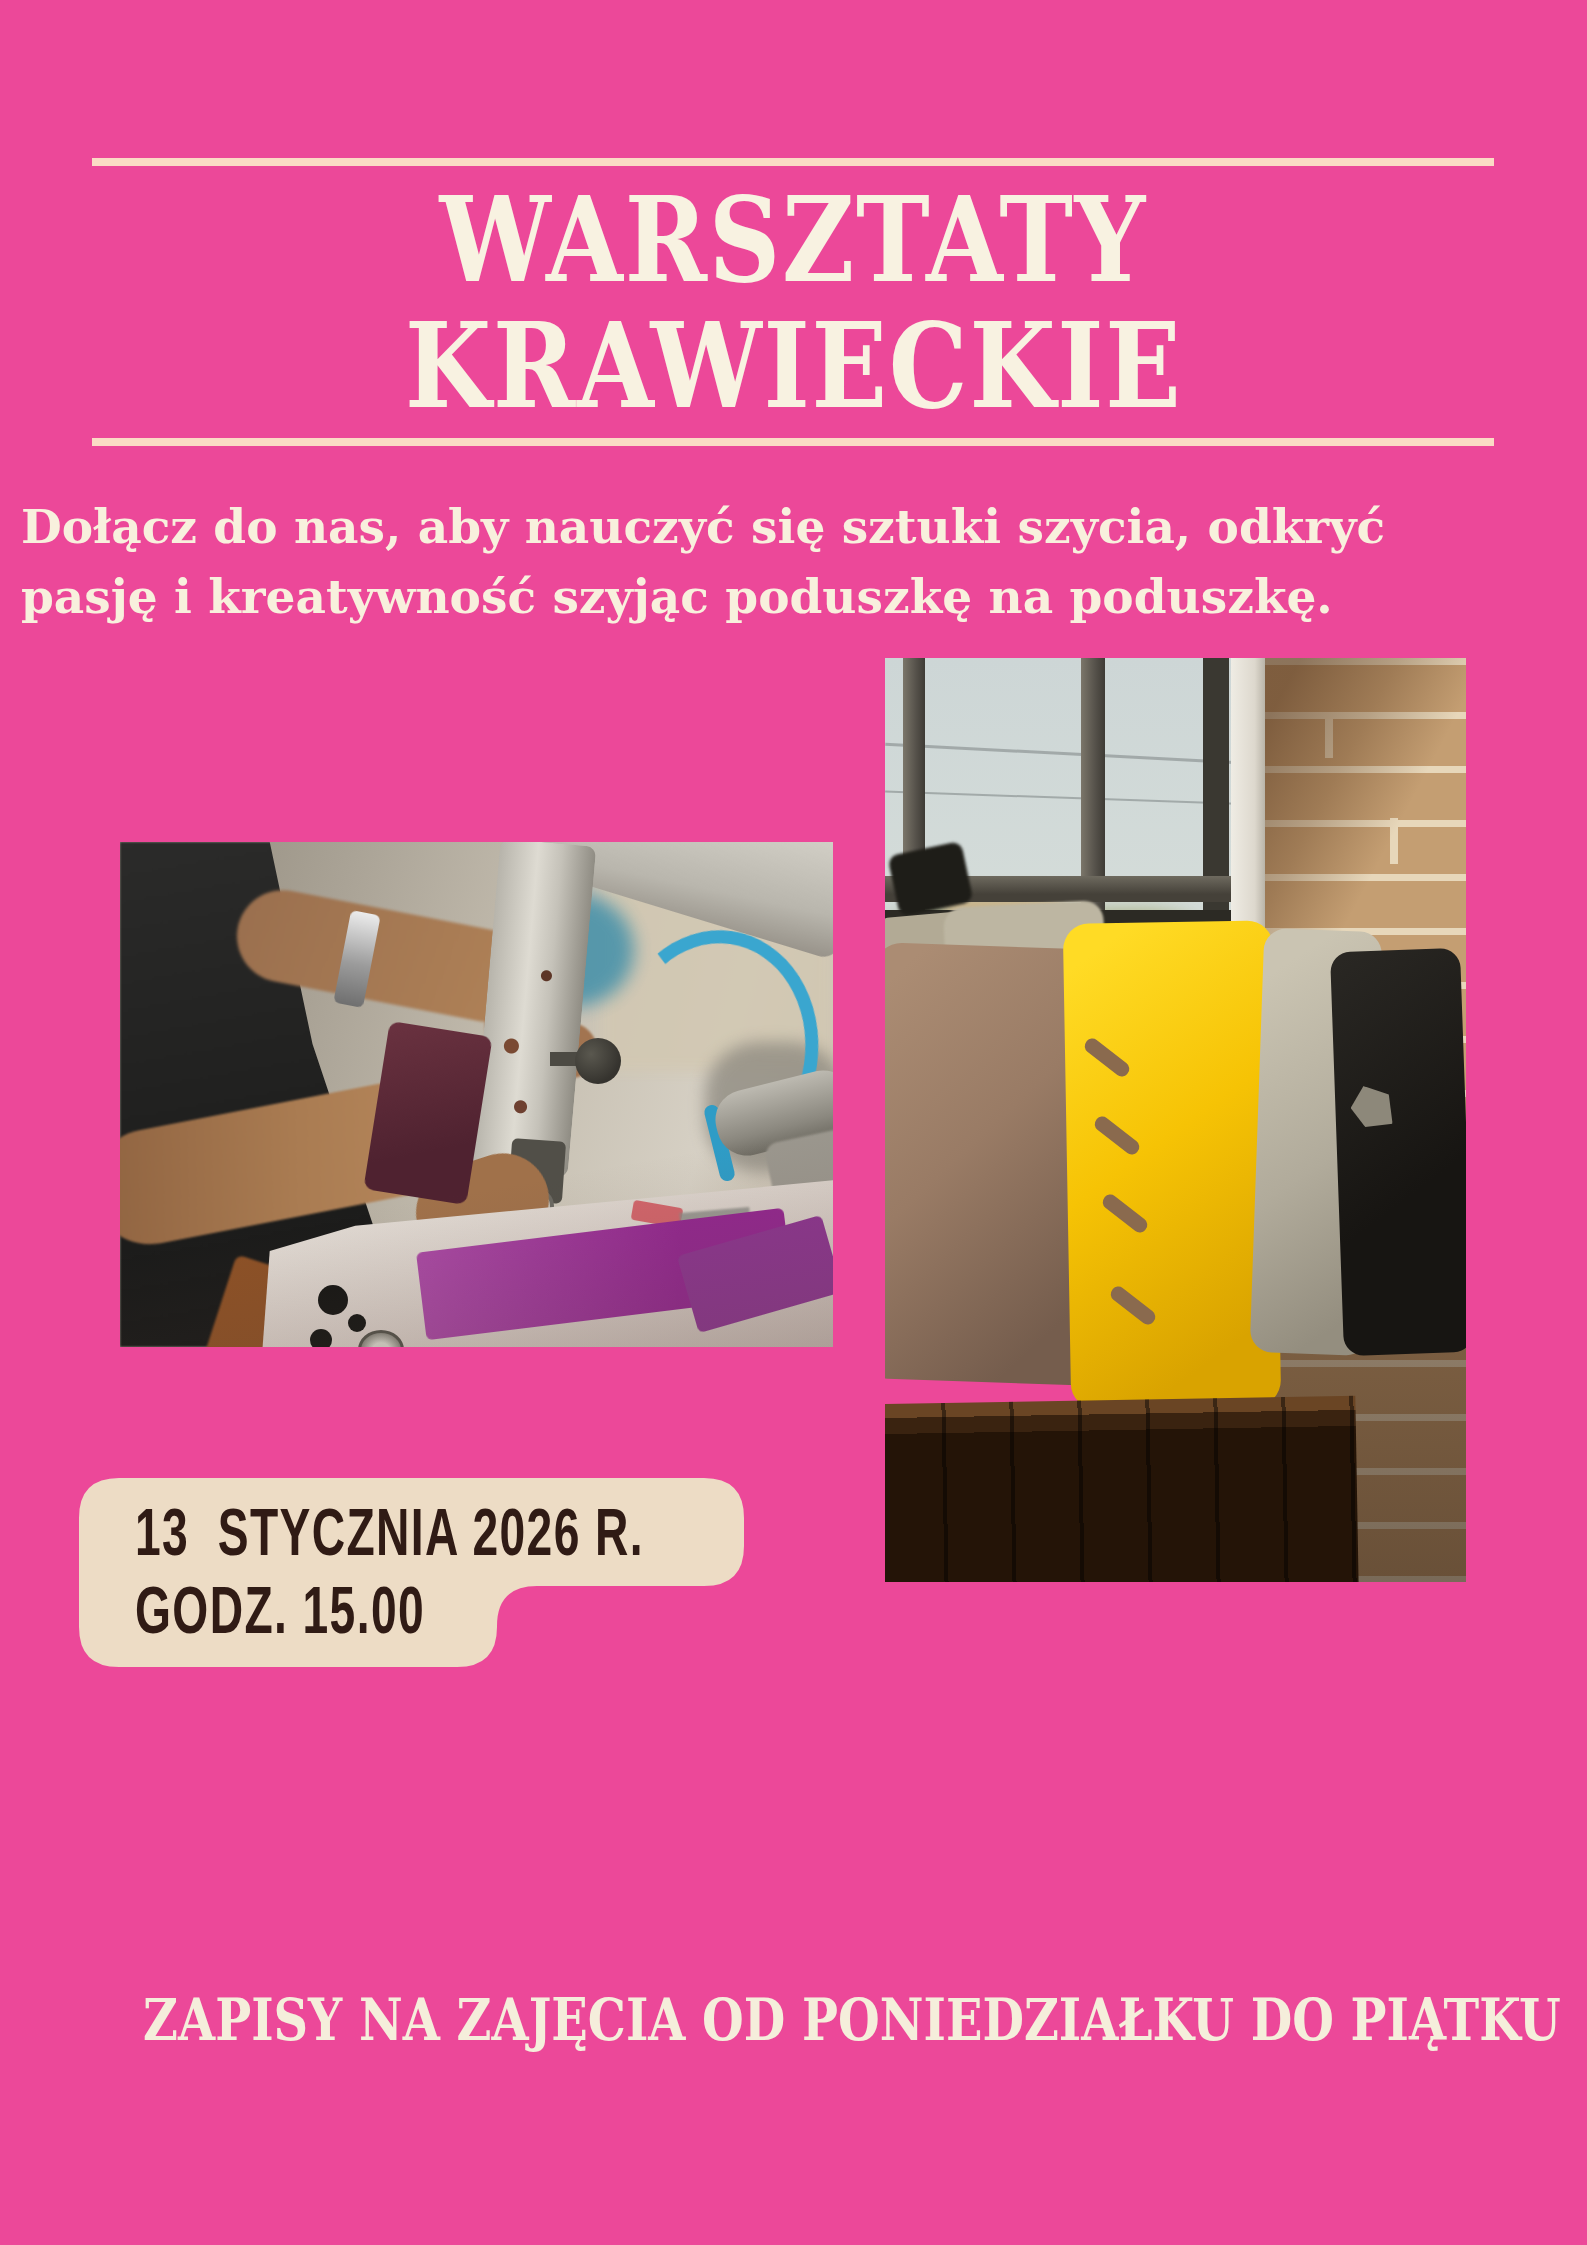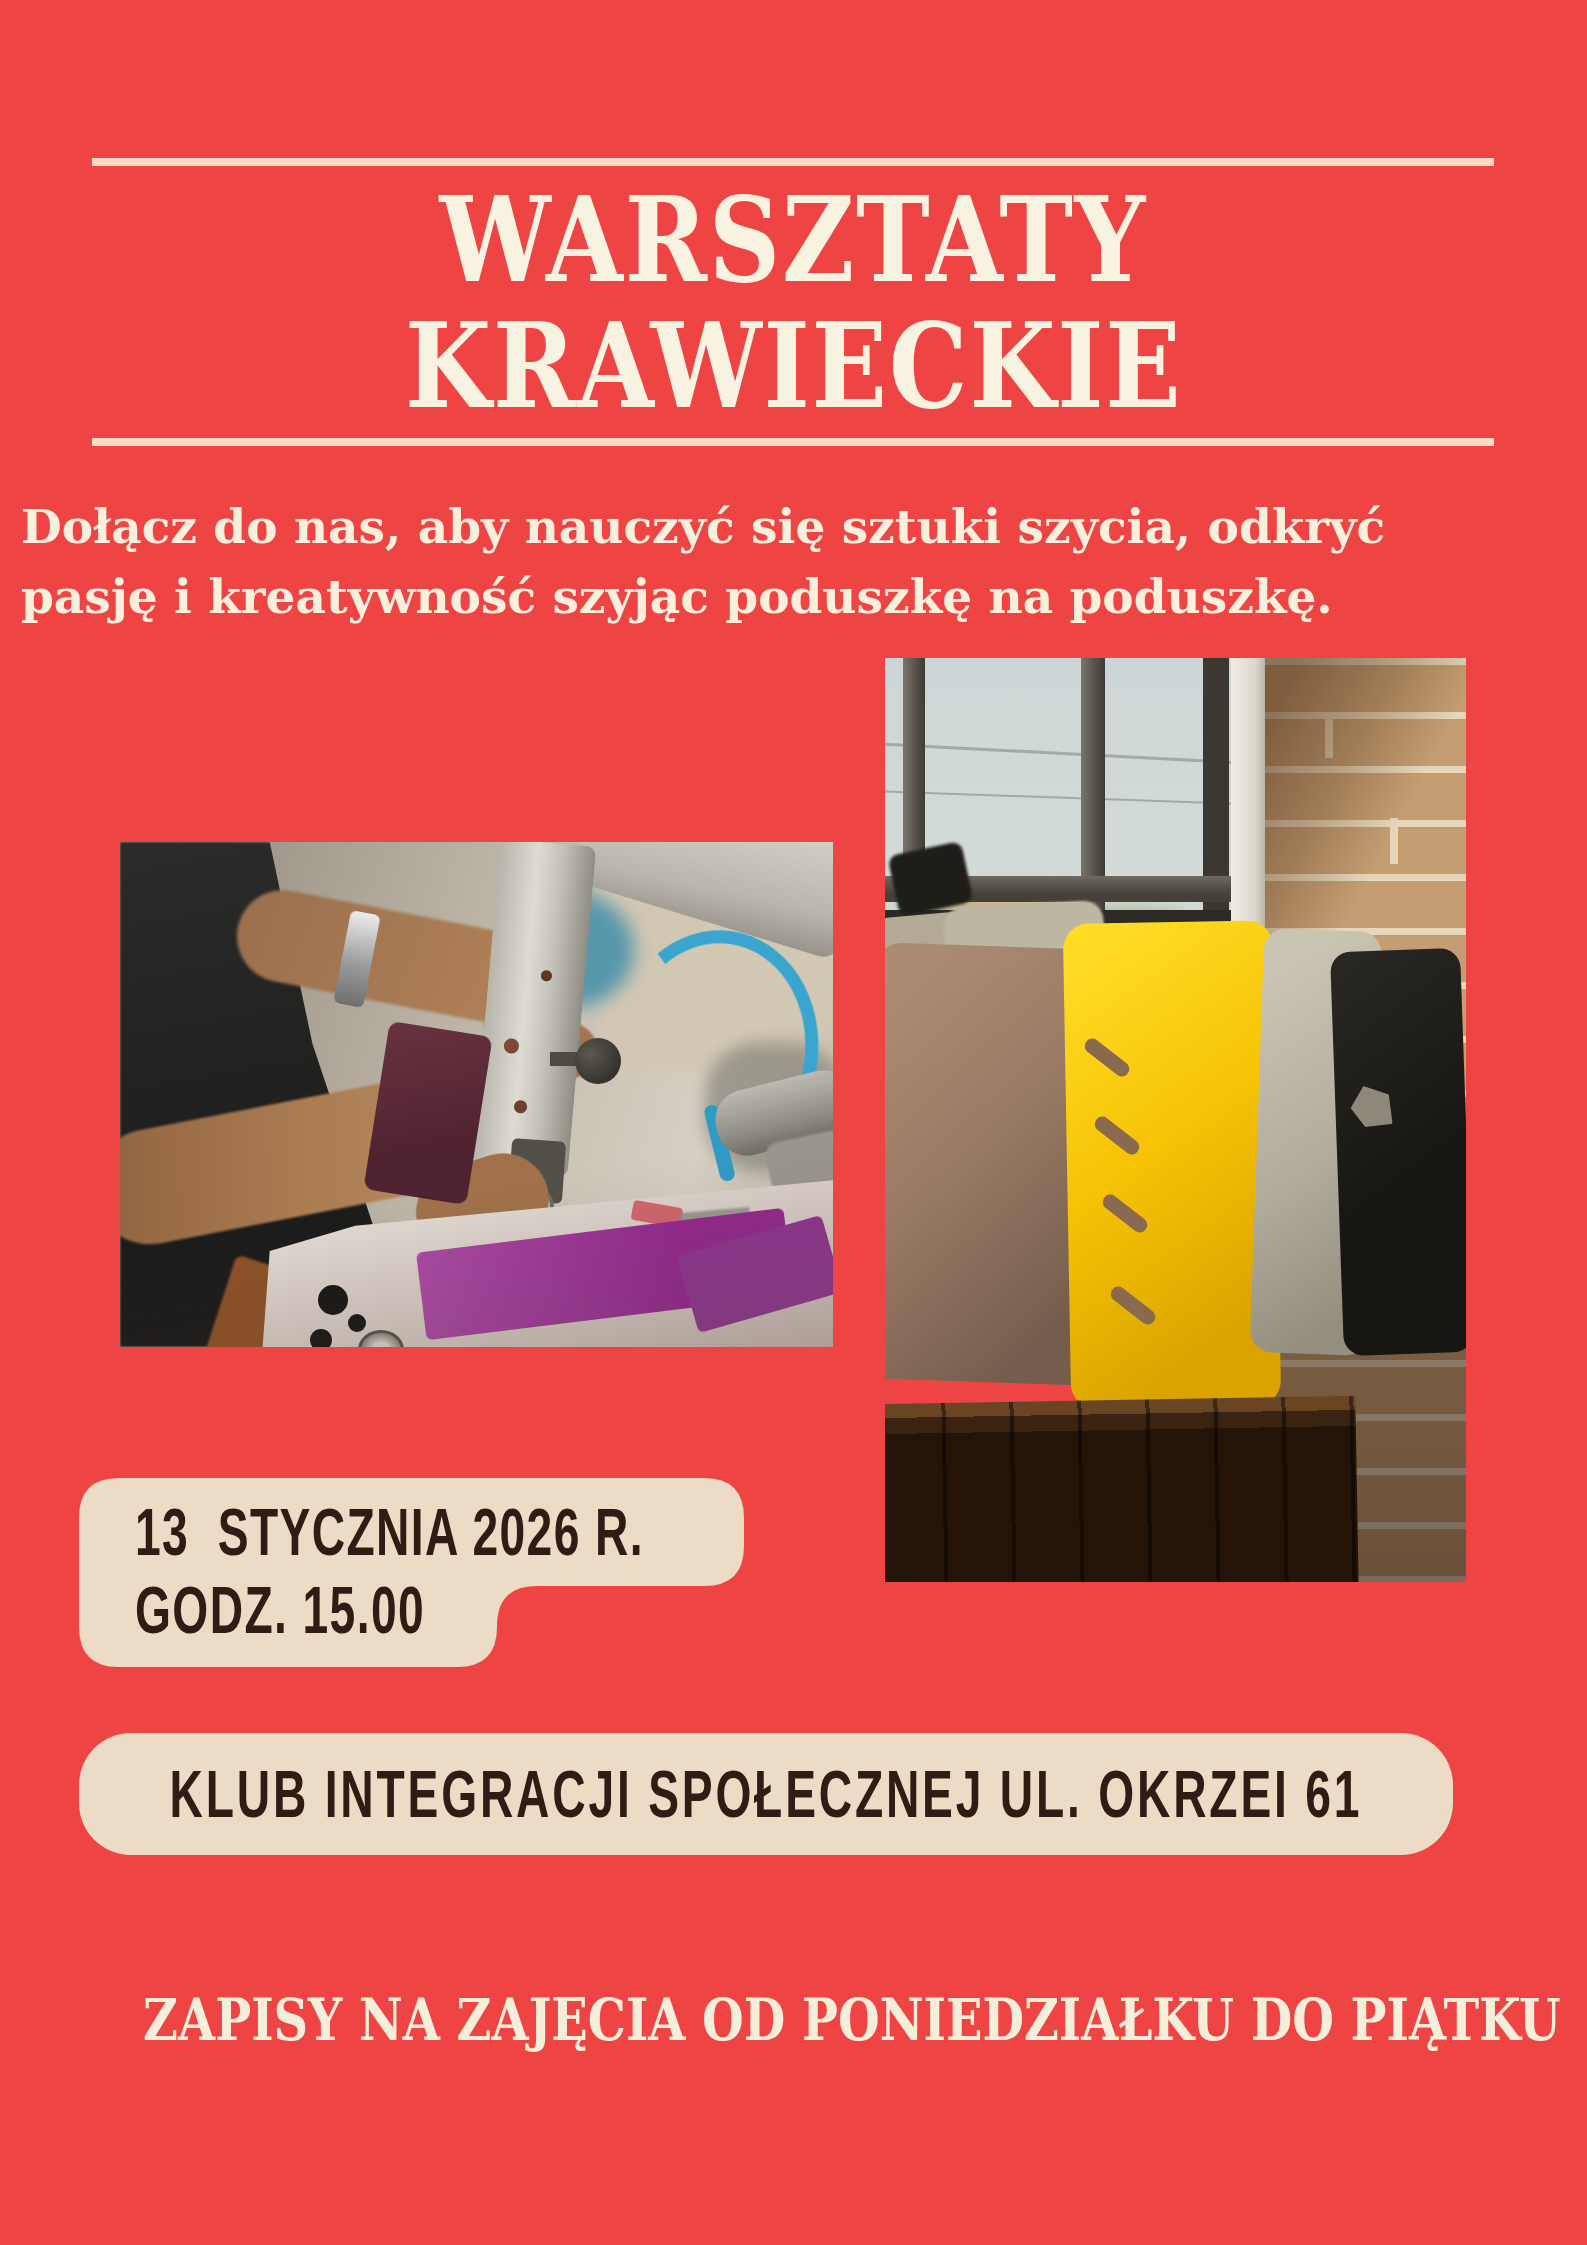--- a/index.html
+++ b/index.html
@@ -1,16 +1,16 @@
 <!DOCTYPE html>
 <html><head>
 <meta charset="utf-8">
 <style>
   html,body{margin:0;padding:0;background:#888;}
-  .poster{position:relative;width:1587px;height:2245px;background:#ef4444;overflow:hidden;
+  .poster{position:relative;width:1587px;height:2245px;background:#ec4899;overflow:hidden;
           font-family:"Liberation Sans",sans-serif;}
   .abs{position:absolute;}
   .rule{position:absolute;left:92px;width:1402px;height:8px;background:#fbdbc5;}
   .title-wrap{position:absolute;left:0;top:184px;width:100%;text-align:center;color:#f8f2e1;}
   .title-line{font-family:"DejaVu Serif",serif;font-weight:bold;font-size:118px;line-height:112px;
               letter-spacing:2px;display:inline-block;transform:scaleX(.84);transform-origin:center;}
   .subtitle-wrap{position:absolute;left:0;top:492px;width:100%;text-align:left;color:#f8f0dd;padding-left:21px;}
   .subtitle-line{font-family:"DejaVu Serif",serif;font-weight:bold;font-size:47px;line-height:70px;}
   .photo{position:absolute;overflow:hidden;}
   .ly{position:absolute;}
@@ -113,21 +113,18 @@
     <div class="ly" style="left:466px;top:430px;width:44px;height:40px;background:#8d887a;clip-path:polygon(20% 0,80% 10%,100% 80%,40% 100%,0 60%);transform:rotate(10deg);"></div>
     <div class="ly" style="left:-6px;top:742px;width:478px;height:188px;transform:rotate(-1deg);background-image:repeating-linear-gradient(90deg,transparent 0 64px,rgba(0,0,0,.45) 64px 68px),linear-gradient(180deg,#6a4524 0 14px,#3a2310 14px 30px,#241407 30px);"></div>
   </div>
 
   <svg class="abs" style="left:79px;top:1478px;" width="665" height="189" viewBox="0 0 665 189">
     <path d="M 40,0 H 625 Q 665,0 665,40 V 68 Q 665,108 625,108 H 458 Q 418,108 418,148 V 149 Q 418,189 378,189 H 40 Q 0,189 0,149 V 40 Q 0,0 40,0 Z" fill="#eddcc5"></path>
   </svg>
   <div class="badge-text" style="left:135px;top:1494px;">13  STYCZNIA 2026 R.</div>
   <div class="badge-text" style="left:135px;top:1572px;">GODZ. 15.00</div>
 
-  <div class="loc-badge">
-    <div class="loc-text">KLUB INTEGRACJI SPOŁECZNEJ UL. OKRZEI 61</div>
-  </div>
 
   <div class="signup-wrap">
     <div class="signup-line"><span>ZAPISY NA ZAJĘCIA OD PONIEDZIAŁKU DO PIĄTKU</span></div>
   </div>
 
 </div>
 
 </body></html>

